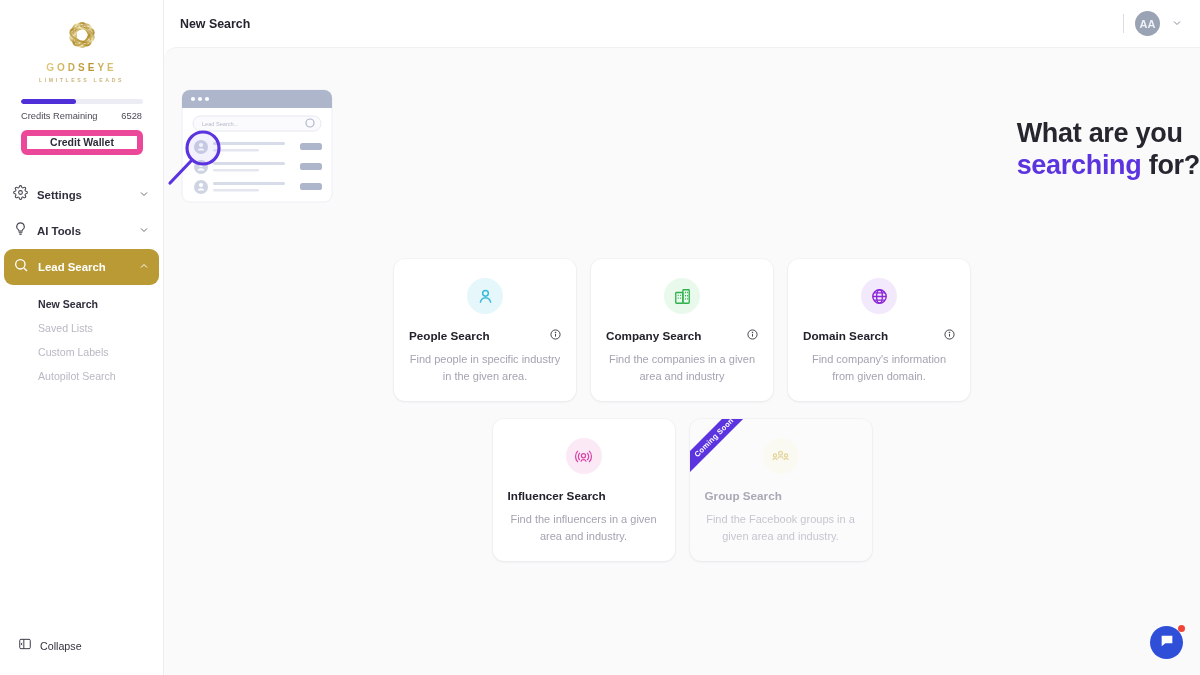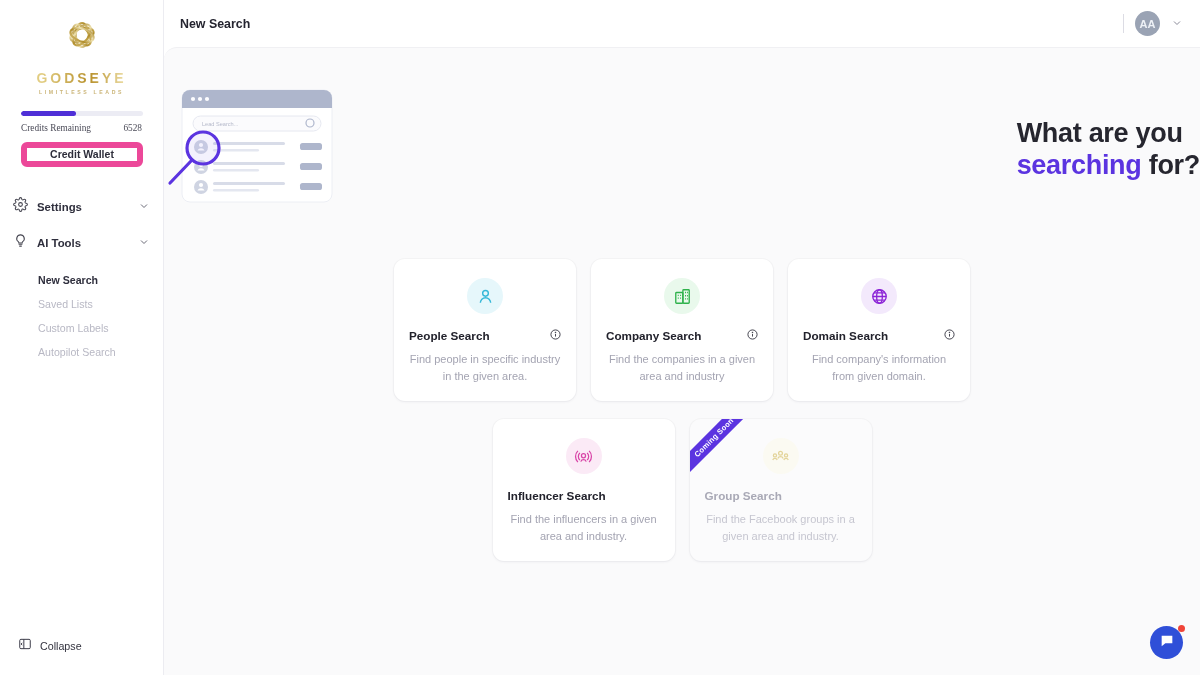--- a/index.html
+++ b/index.html
@@ -15,35 +15,35 @@
   .sidebar {
     width: 164px; height: 675px;
     background: #ffffff;
     border-right: 1px solid #ececf1;
     position: relative;
     flex: 0 0 164px;
   }
   .logo-wrap { padding: 14px 0 0 0; text-align: center; }
   .logo-mark { display: block; margin: 0 auto; }
   .logo-word {
-    margin-top: 9px;
-    font-size: 14px; letter-spacing: 3px; font-weight: 700;
+    margin-top: 1px;
+    font-size: 10px; letter-spacing: 3px; font-weight: 700;
     background: linear-gradient(90deg,#c9a227 0%,#e3cf86 25%,#b8912c 55%,#e8d79b 75%,#bb9730 100%);
     -webkit-background-clip: text; background-clip: text; color: transparent;
     line-height: 1.05;
   }
   .logo-sub {
     font-size: 5.2px; letter-spacing: 2.6px; font-weight: 600;
     color: #cbb578; margin-top: 3px;
   }
 
   .credit-block { padding: 16px 21px 0 21px; }
   .credit-bar { width: 122px; height: 5px; background: #ececf4; border-radius: 4px; overflow: hidden; }
   .credit-bar-fill { height: 100%; width: 45%; background: #4f2fd7; border-radius: 4px; }
-  .credit-row { display: flex; justify-content: space-between; align-items: flex-end; margin-top: 7px; font-family: Liberation Serif, serif; }
+  .credit-row { display: flex; justify-content: space-between; align-items: flex-end; margin-top: 7px; }
   .credit-label { font-size: 9.3px; color: #4a4a57; }
   .credit-value { font-size: 9.3px; color: #4a4a57; }
   .credit-btn {
     margin-top: 9px; width: 122px; height: 25px;
     border: 6px solid #ec4899; border-radius: 6px; background: #fff;
     font-size: 10.5px; font-weight: 700; color: #2d2d3a;
     display: flex; align-items: center; justify-content: center; cursor: pointer;
     font-family: "Liberation Sans", sans-serif;
   }
 
@@ -211,20 +211,34 @@
           </svg>
         </span>
         <span class="nav-label">AI Tools</span>
         <span class="chev">
           <svg width="12" height="12" viewBox="0 0 24 24" fill="none" stroke="#6b6b78" stroke-width="2">
               <polyline points="6 9 12 15 18 9"></polyline>
             </svg>
         </span>
       </div>
 
+      <div class="nav-item active">
+        <span>
+          <svg width="16" height="16" viewBox="0 0 24 24" fill="none" stroke="#ffffff" stroke-width="2">
+            <circle cx="11" cy="11" r="7"></circle>
+              <line x1="16.5" y1="16.5" x2="21" y2="21"></line>
+          </svg>
+        </span>
+        <span class="nav-label">Lead Search</span>
+        <span class="chev">
+          <svg width="12" height="12" viewBox="0 0 24 24" fill="none" stroke="#ffffff" stroke-width="2">
+              <polyline points="6 15 12 9 18 15"></polyline>
+            </svg>
+        </span>
+      </div>
 
       <div class="subnav">
         <div class="subnav-item current">New Search</div>
         <div class="subnav-item">Saved Lists</div>
         <div class="subnav-item">Custom Labels</div>
         <div class="subnav-item">Autopilot Search</div>
       </div>
     </nav>
 
     <div class="collapse">

